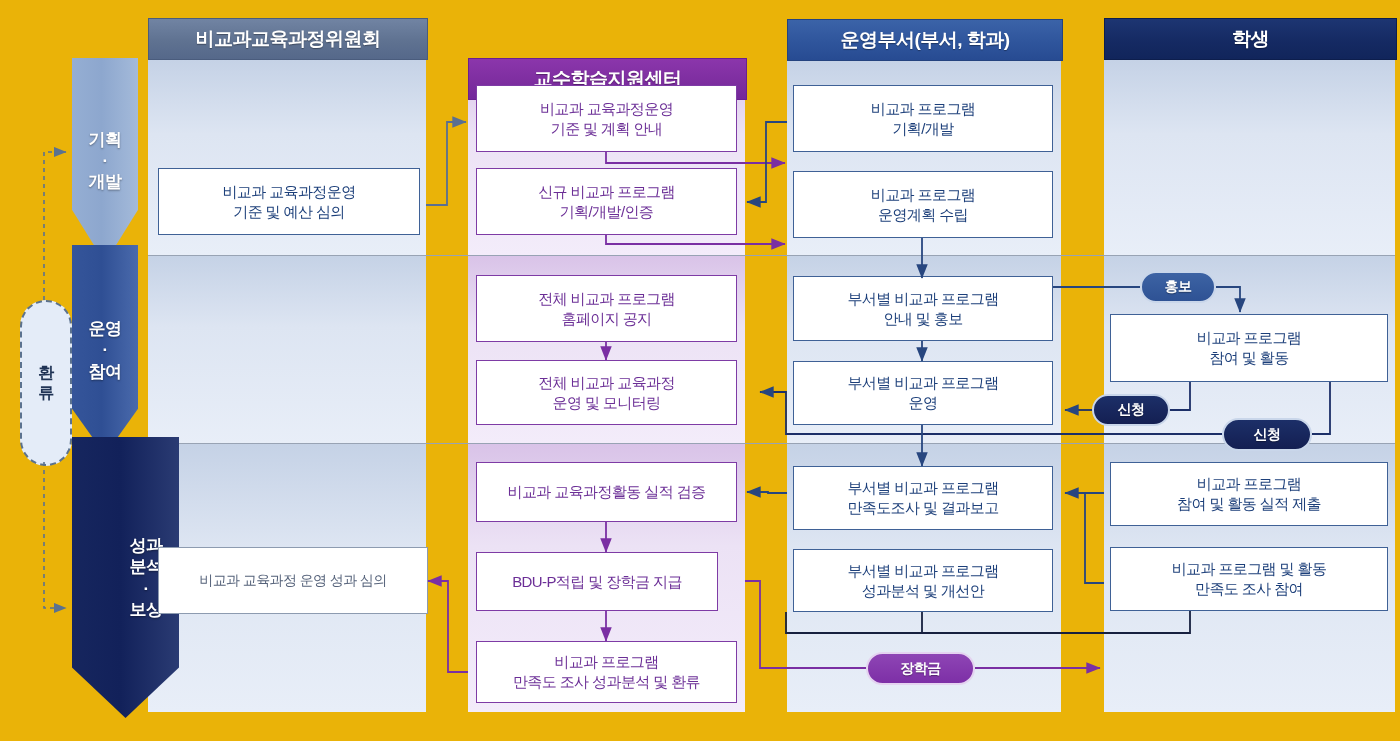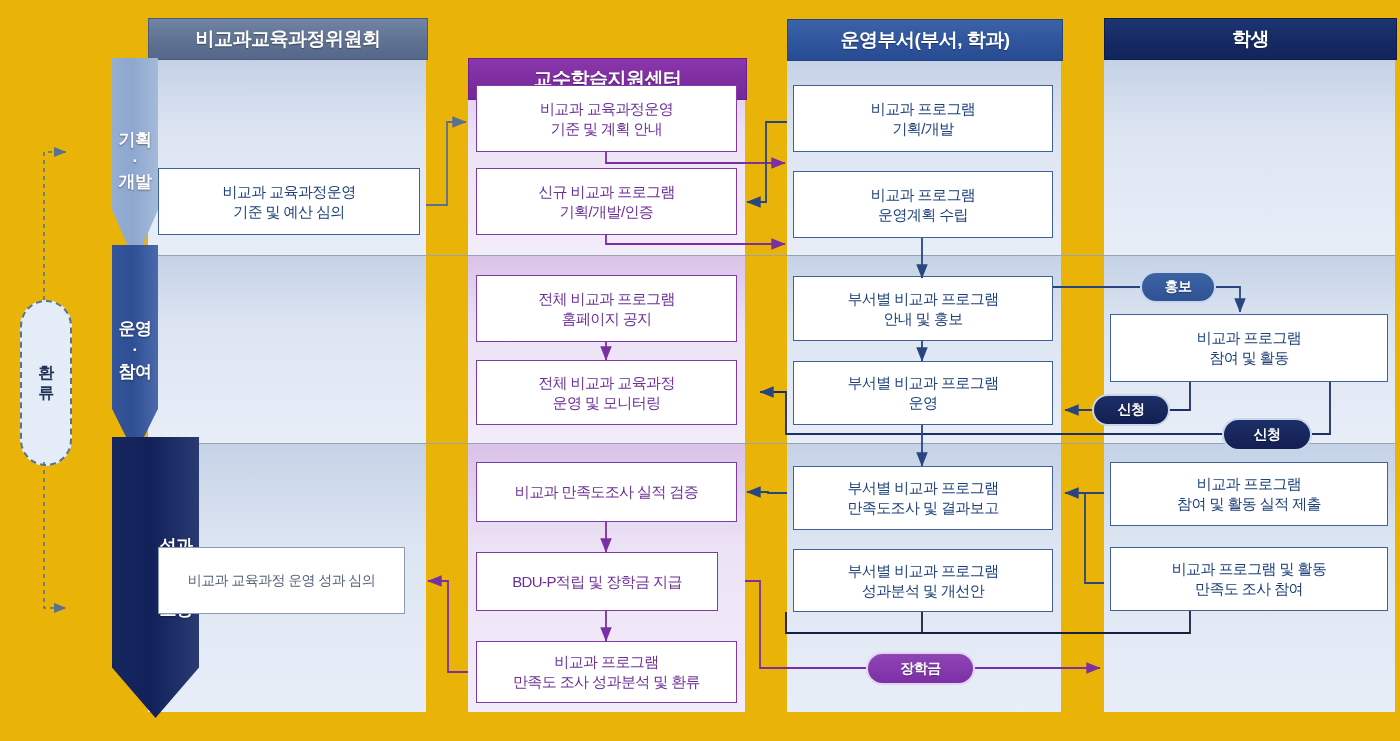--- a/index.html
+++ b/index.html
@@ -60,32 +60,31 @@
     padding:2px 6px;
   }
   .pbox.blue{border:1.5px solid #3f6196;color:#1c3f7a;}
   .pbox.purple{border:1.5px solid #7e3ba5;color:#6b2e96;}
   .pbox.grayish{border:1.5px solid #8d9bb0;color:#55627a;}
 
   
   .stage-arrow{
     position:absolute;
     left:72px;
-    width:46px;
+    width:66px;
     z-index:25;
     color:#ffffff;
     font-weight:bold;
     font-size:17px;
     letter-spacing:-0.5px;
     text-align:center;
     display:flex;
     align-items:center;
     justify-content:center;
     text-shadow:0 1px 2px rgba(0,0,0,.4);
-    margin-left:40px;
   }
   .stage-arrow .lbl{position:relative;line-height:1.25;}
   .st1{background:linear-gradient(90deg,#95aed3 0%,#8da7ce 45%,#a4bada 100%);
        clip-path:polygon(0 0,100% 0,100% 74%,50% 100%,0 74%);}
   .st2{background:linear-gradient(90deg,#35559a 0%,#2f4f94 45%,#4a6aac 100%);
        clip-path:polygon(0 0,100% 0,100% 78%,50% 100%,0 78%);}
   .st3{background:linear-gradient(90deg,#16265e 0%,#12215a 45%,#2a3b73 100%);
        clip-path:polygon(0 0,100% 0,100% 82%,50% 100%,0 82%);}
 
   
@@ -247,42 +246,42 @@
 
       <path d="M922,612 L922,633 L786,633 L786,612" stroke="#17203f"></path>
       <path d="M786,633 L1190,633 L1190,611" stroke="#17203f"></path>
     </g>
   </svg>
 
   <div class="pbox blue" style="left:158px; top:168px; width:262px; height:67px;">
     <div><span>비교과 교육과정운영</span><br>
          <span>기준 및 예산 심의</span></div>
   </div>
-  <div class="pbox grayish" style="left:158px; top:547px; width:247px; height:67px; font-size:14px;">
+  <div class="pbox grayish" style="left:158px; top:547px; width:270px; height:67px; font-size:14px;">
     <div><span>비교과 교육과정 운영 성과 심의</span></div>
   </div>
 
   <div class="pbox purple" style="left:476px; top:85px; width:261px; height:67px;">
     <div><span>비교과 교육과정운영</span><br>
          <span>기준 및 계획 안내</span></div>
   </div>
   <div class="pbox purple" style="left:476px; top:168px; width:261px; height:67px;">
     <div><span>신규 비교과 프로그램</span><br>
          <span>기획/개발/인증</span></div>
   </div>
   <div class="pbox purple" style="left:476px; top:275px; width:261px; height:67px;">
     <div><span>전체 비교과 프로그램</span><br>
          <span>홈페이지 공지</span></div>
   </div>
   <div class="pbox purple" style="left:476px; top:360px; width:261px; height:65px;">
     <div><span>전체 비교과 교육과정</span><br>
          <span>운영 및 모니터링</span></div>
   </div>
   <div class="pbox purple" style="left:476px; top:462px; width:261px; height:60px;">
-    <div><span>비교과 만족도조사 실적 검증</span></div>
+    <div><span>비교과 교육과정활동 실적 검증</span></div>
   </div>
   <div class="pbox purple" style="left:476px; top:552px; width:242px; height:59px;">
     <div><span>BDU-P적립 및 장학금 지급</span></div>
   </div>
   <div class="pbox purple" style="left:476px; top:641px; width:261px; height:62px;">
     <div><span>비교과 프로그램</span><br>
          <span>만족도 조사 성과분석 및 환류</span></div>
   </div>
 
   <div class="pbox blue" style="left:793px; top:85px; width:260px; height:67px;">

